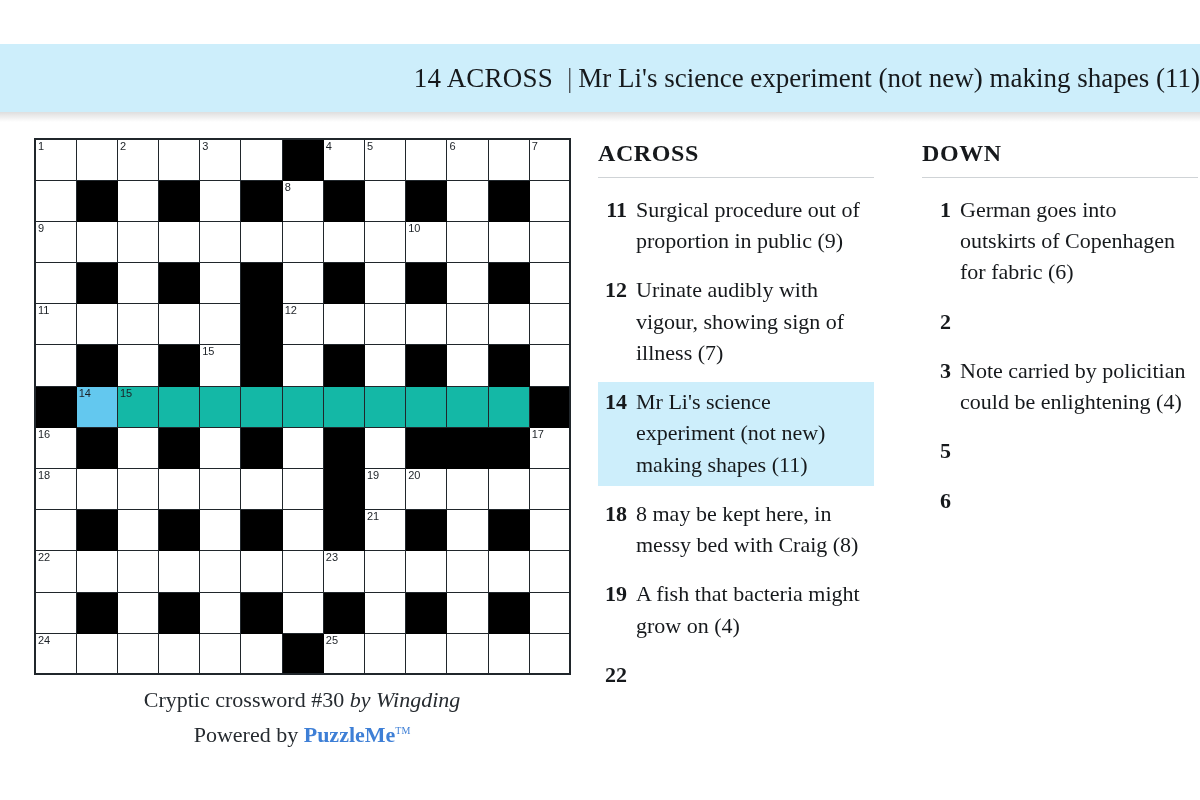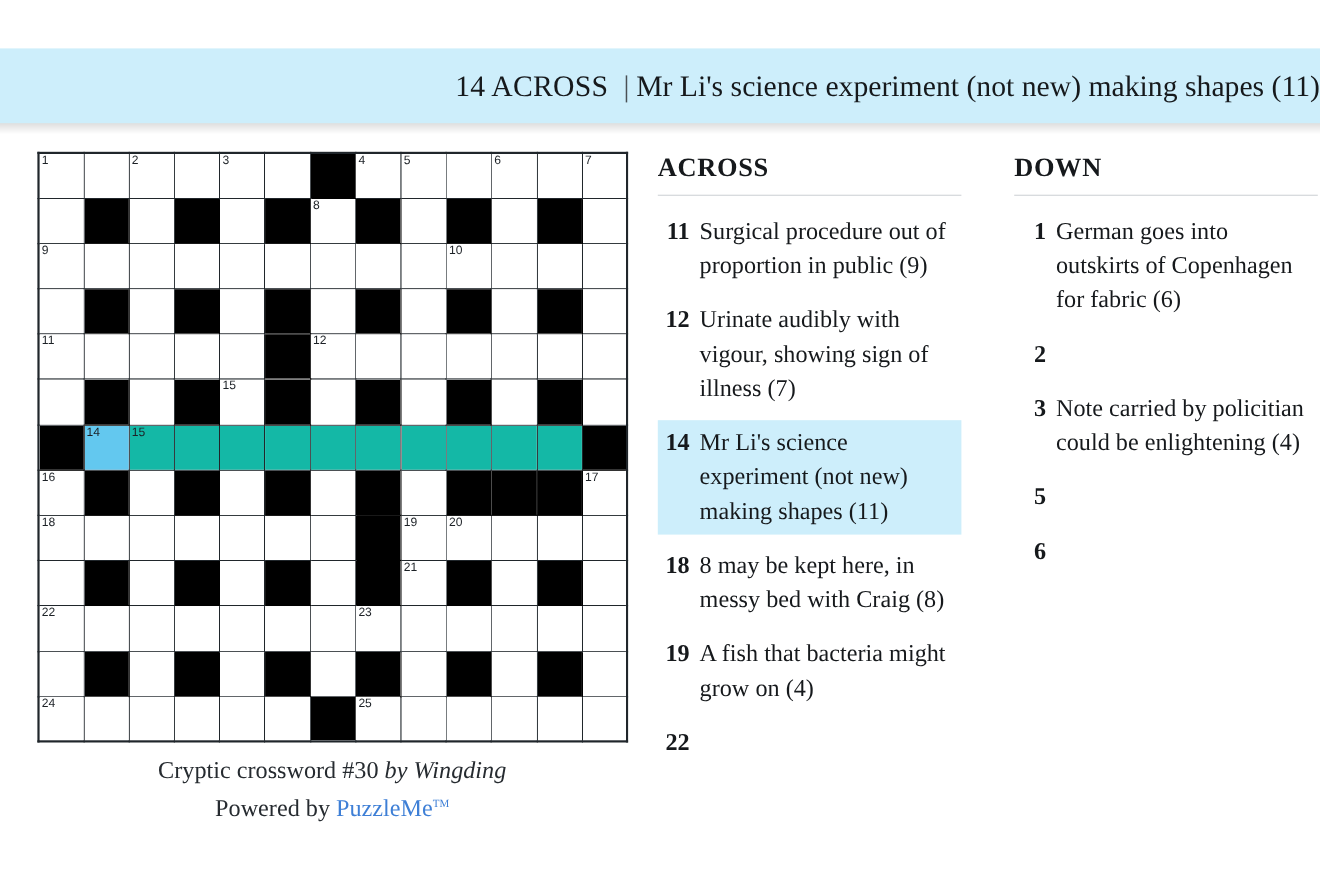--- a/index.html
+++ b/index.html
@@ -86,21 +86,21 @@
   .caption {
     width: 536px;
     text-align: center;
     margin-top: 8px;
     font-size: 22px;
     color: #262b30;
     line-height: 1.55;
   }
   .caption .by { font-style: italic; margin-top: 28px; }
   .powered { font-size: 22px; color: #262b30; }
-  .powered .pm { color: #3e7fd6; }
+  .powered .pm { color: #3e7fd6; font-weight: bold; }
   .powered .tm { font-size: 10px; vertical-align: super; color: #3e7fd6; }
 
   
   .clues {
     position: absolute;
     left: 598px; top: 140px;
     width: 600px;
     display: flex;
     gap: 48px;
   }

